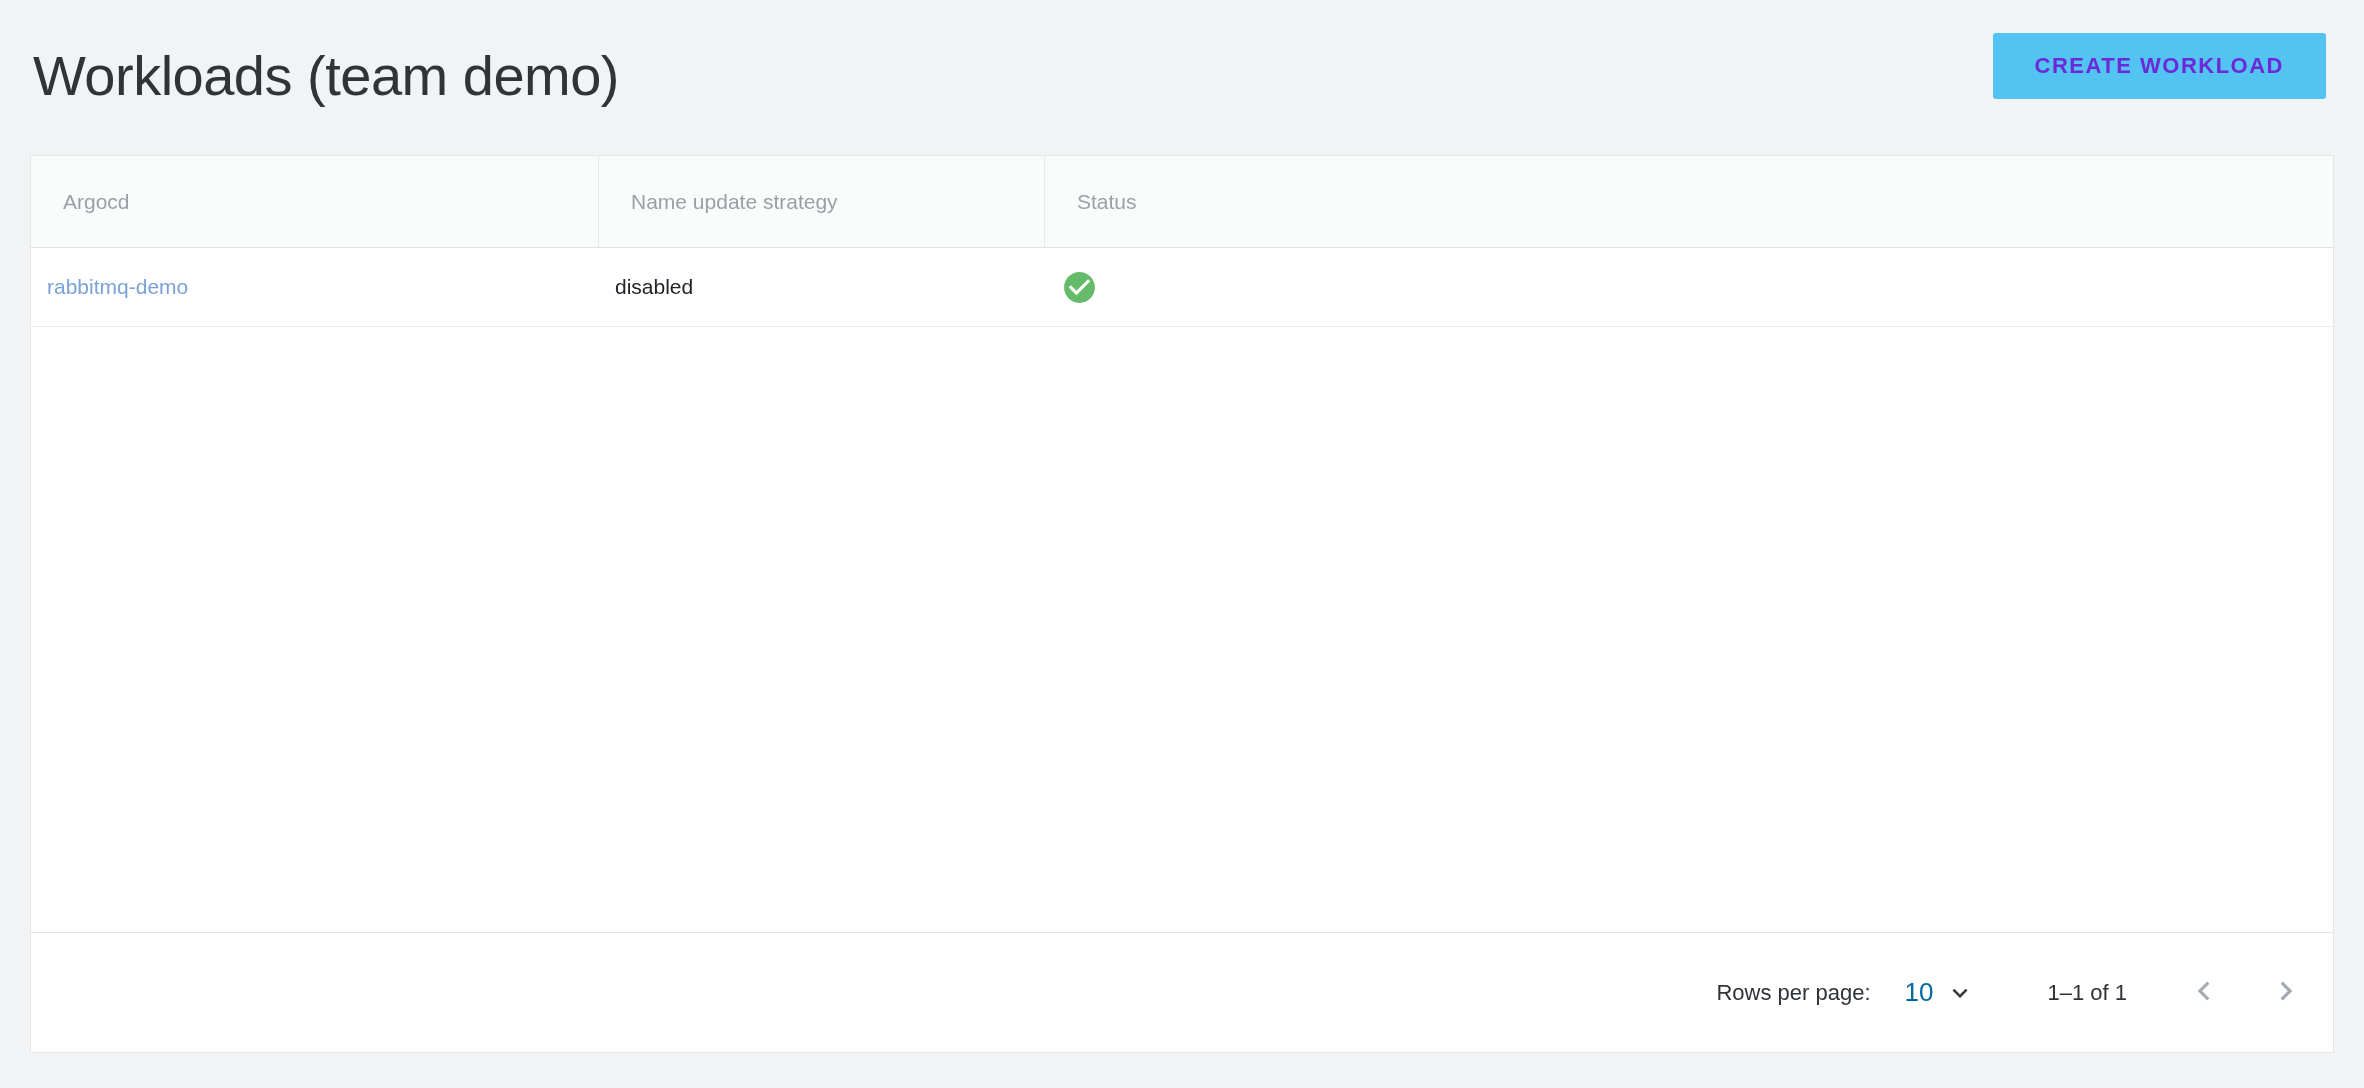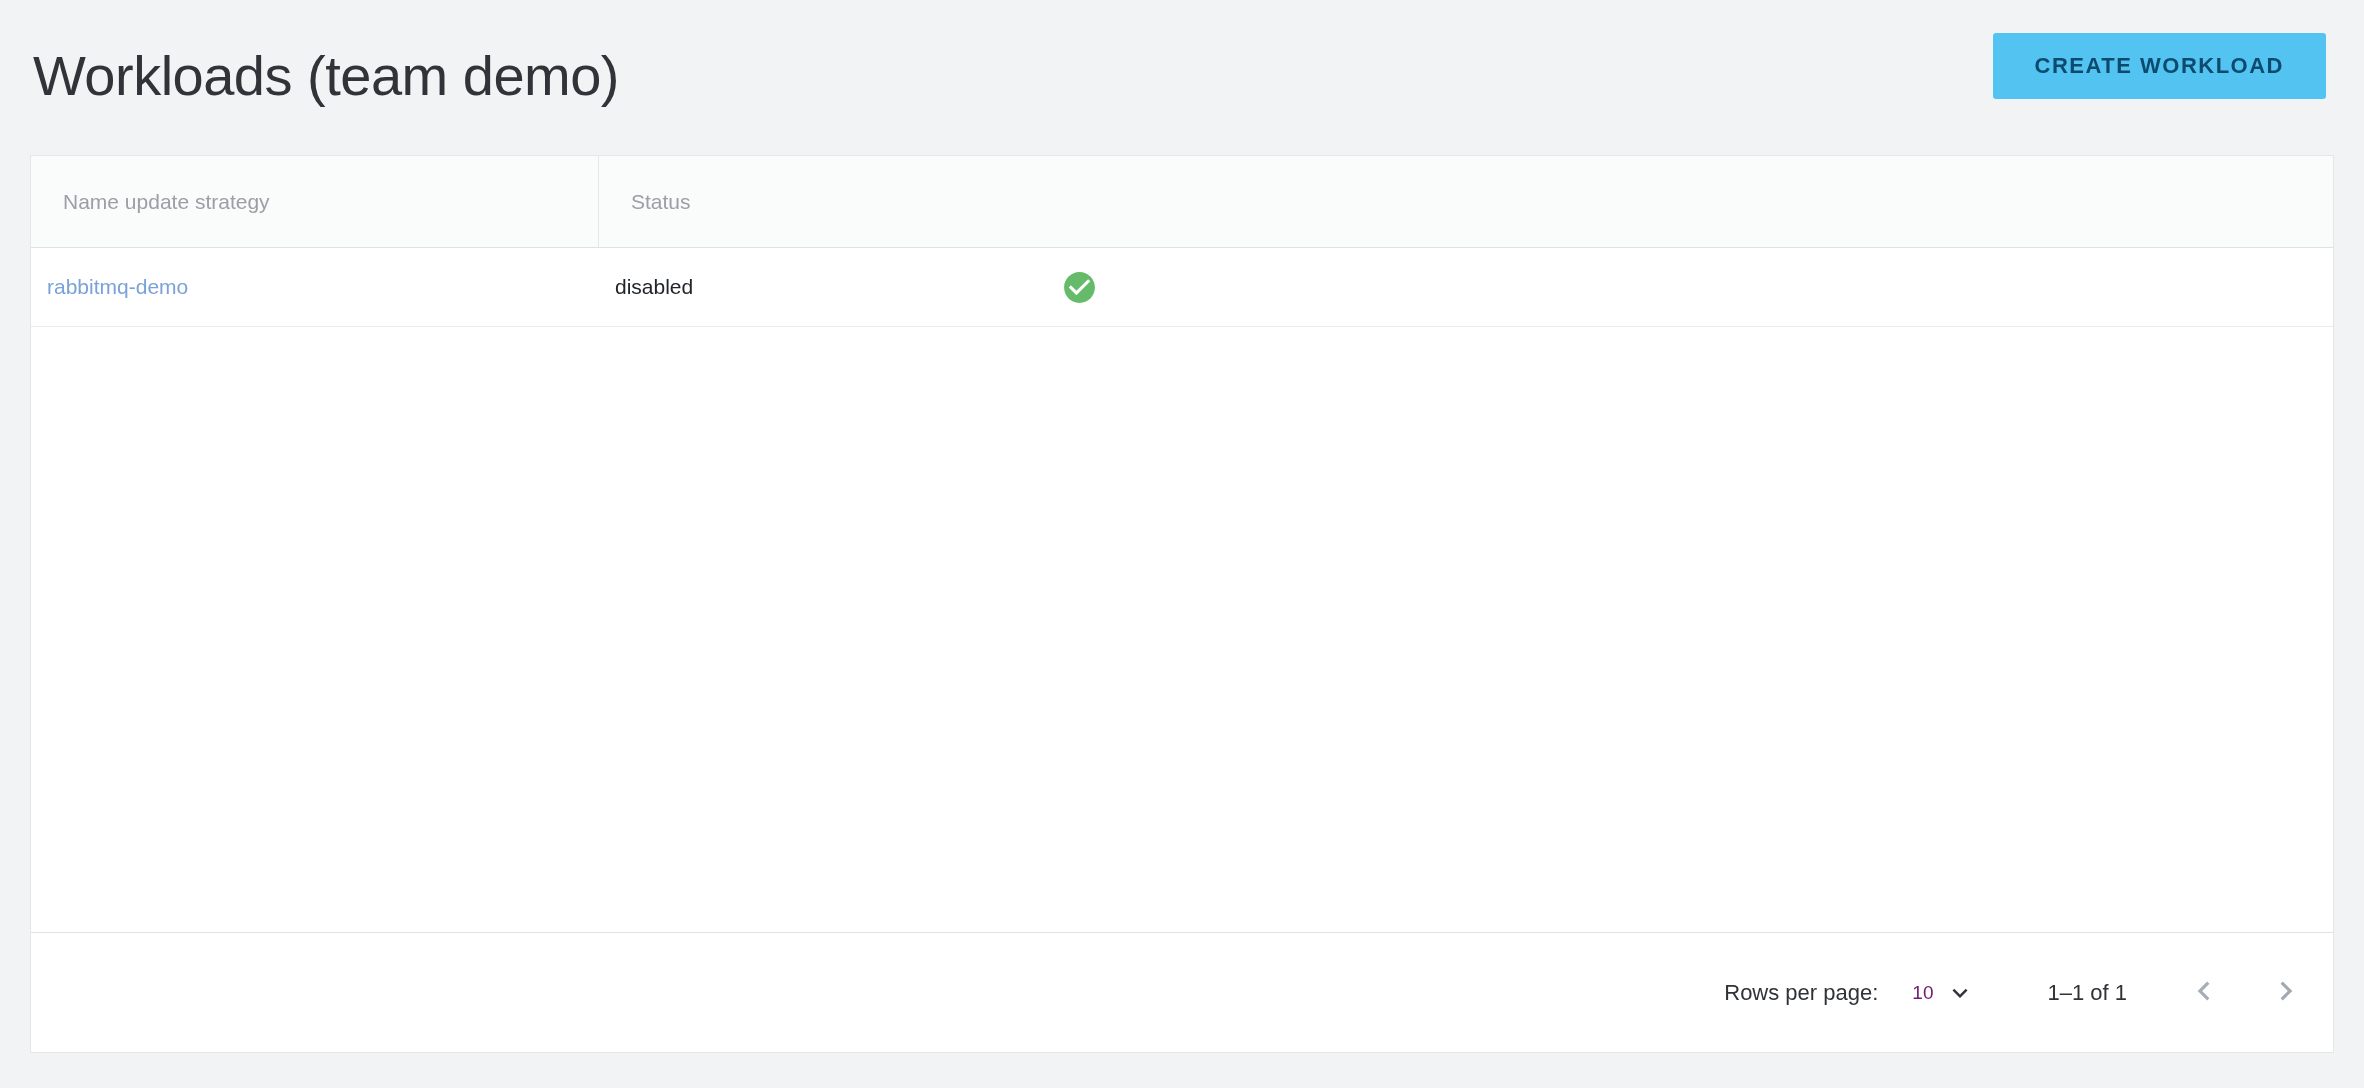--- a/index.html
+++ b/index.html
@@ -34,21 +34,21 @@
     height:66px;
     min-width:330px;
     padding:0 42px;
     background:#53c4f2;
     border:none;
     border-radius:3px;
     font-family:"Liberation Sans","DejaVu Sans",sans-serif;
     font-size:22px;
     font-weight:bold;
     letter-spacing:1.5px;
-    color:#0c4a6e;
+    color:#6d28d9;
     cursor:pointer;
   }
 
   
   .card {
     box-sizing:border-box;
     margin:0 30px;
     height:898px;
     background:#ffffff;
     border:1px solid #e4e6e8;
@@ -110,21 +110,21 @@
     font-size:22px;
     color:#2f3337;
   }
   .rpp-label { margin-right:34px; }
   .rpp-select {
     display:flex;
     align-items:center;
     cursor:pointer;
     background:none; border:none;
     font-family:"Liberation Sans","DejaVu Sans",sans-serif;
-    font-size:19px; color:#701a75;
+    font-size:26px; color:#0369a1;
     padding:0;
   }
   .rpp-caret { margin-left:12px; display:inline-flex; }
   .range-label { margin-left:72px; }
   .nav-btn {
     background:none; border:none; padding:0;
     width:38px; height:38px;
     display:inline-flex; align-items:center; justify-content:center;
     cursor:default;
   }
@@ -136,20 +136,23 @@
 
 <div class="topbar">
   <h1 class="page-title">Workloads (team demo)</h1>
   <button class="create-btn">CREATE WORKLOAD</button>
 </div>
 
 <div class="card">
 
   <div class="thead">
     <div class="th">
+      <span>Argocd</span>
+    </div>
+    <div class="th">
       <span>Name update strategy</span>
     </div>
     <div class="th">
       <span>Status</span>
     </div>
   </div>
 
   <div class="trow">
     <div class="td">
       <a class="cell-link">rabbitmq-demo</a>

